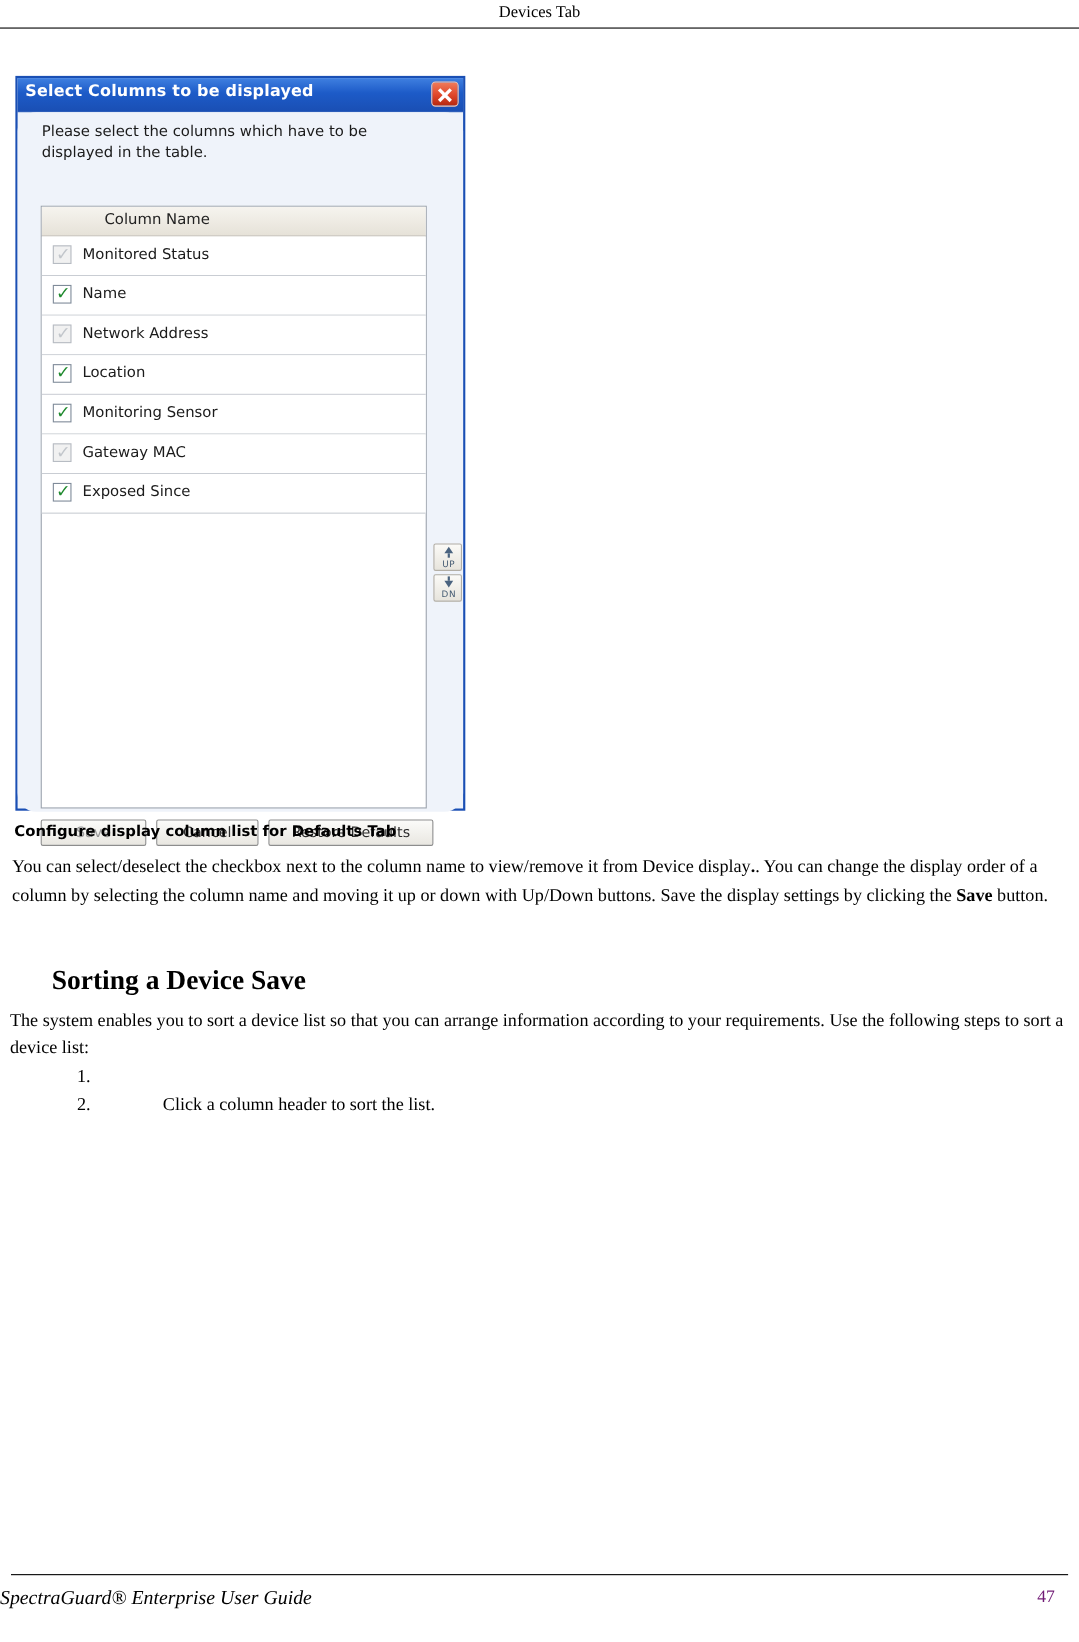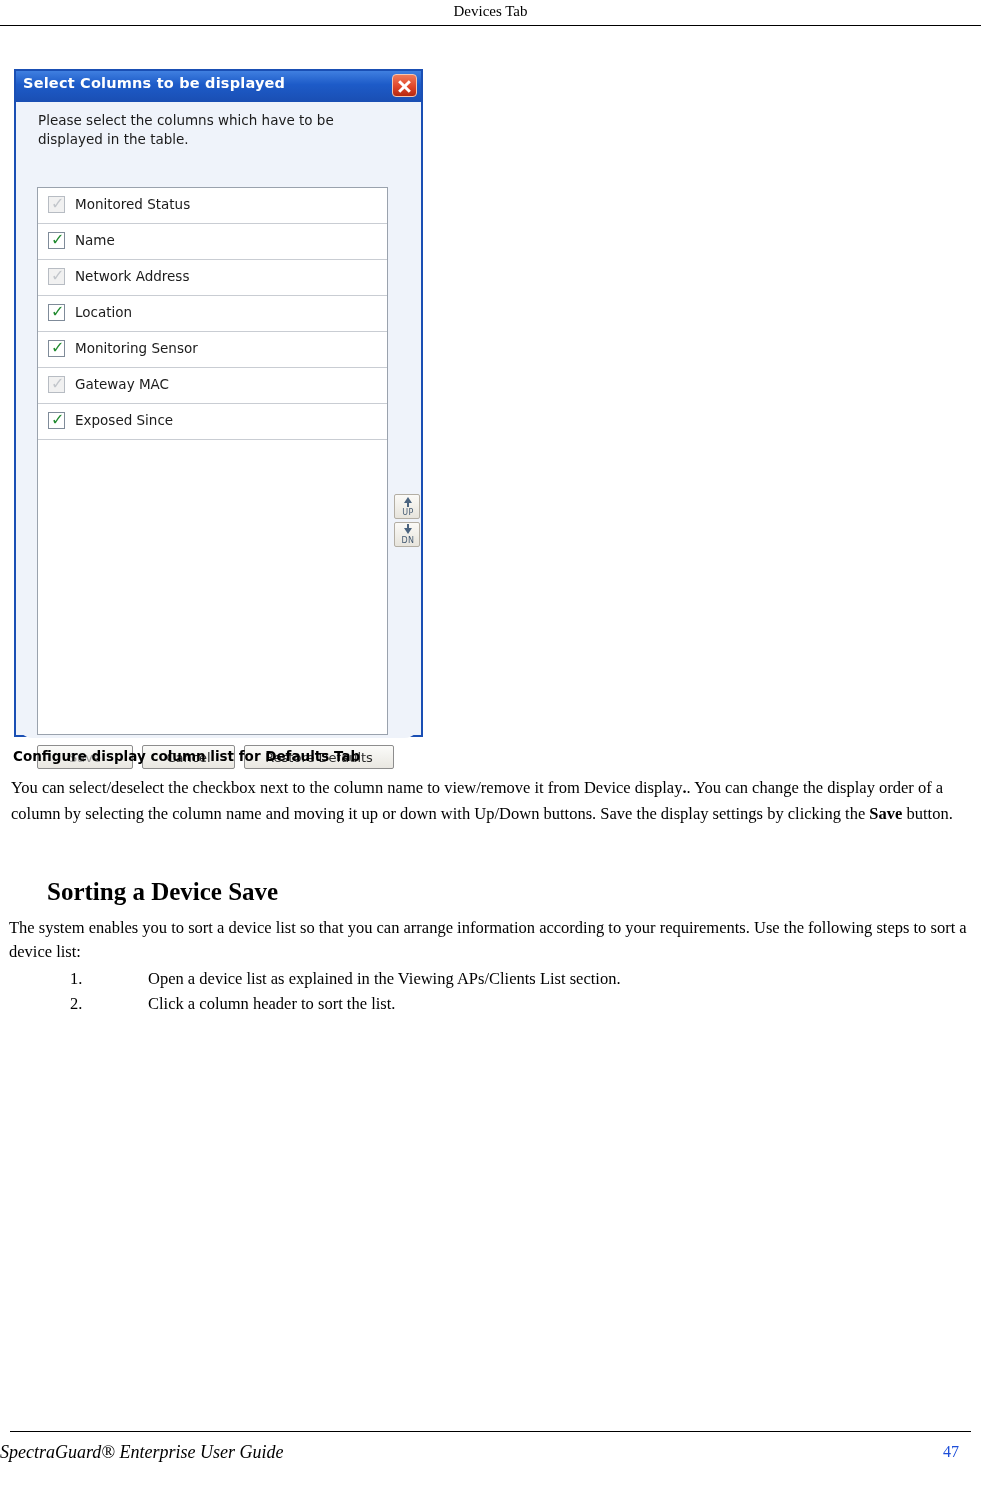--- a/index.html
+++ b/index.html
@@ -338,21 +338,21 @@
     font-style: italic;
     font-size: 18px;
     color: #000;
   }
   .footer-page {
     position: absolute;
     right: 22px;
     top: 1443px;
     font-family: "Liberation Serif", serif;
     font-size: 16px;
-    color: #1d4ed8;
+    color: #701a75;
   }
 </style>
 </head>
 <body>
 
 <div class="page">
 
   <div class="header">
     <div class="header-title">Devices Tab</div>
     <div class="header-rule"></div>
@@ -360,20 +360,23 @@
 
   <div class="dialog">
     <div class="dialog-titlebar">
       <div class="dialog-title">Select Columns to be displayed</div>
       <div class="dialog-close"></div>
     </div>
     <div class="dialog-body">
       <div class="dialog-instruction">Please select the columns which have to be displayed in the table.</div>
 
       <div class="col-table">
+        <div class="col-header">
+          <div class="col-header-label">Column Name</div>
+        </div>
 
         <div class="col-row">
           <div class="cb disabled">
               <span class="tick">✓</span>
             </div>
           <div class="label">Monitored Status</div>
         </div>
         <div class="col-row">
           <div class="cb">
               <span class="tick">✓</span>
@@ -435,21 +438,20 @@
 
   <div class="para1"><span> You can select/deselect the checkbox next to the column name to view/remove it from Device display</span><b>.</b><span>. You can change the display order of a column by selecting the column name and moving it up or down with Up/Down buttons. Save the display settings by clicking the </span><b>Save</b><span> button.</span></div>
 
   <div class="heading">Sorting a Device Save</div>
 
   <div class="para2">The system enables you to sort a device list so that you can arrange information according to your requirements. Use the following steps to sort a device list:</div>
 
   <div class="steps">
     <div class="step-row">
       <span class="step-num">1.</span>
-      <span class="step-txt">Open a device list as explained in the Viewing APs/Clients List section.</span>
     </div>
     <div class="step-row">
       <span class="step-num">2.</span>
       <span class="step-txt">Click a column header to sort the list.</span>
     </div>
   </div>
 
   <div class="footer-rule"></div>
   <div class="footer-title">SpectraGuard®  Enterprise User Guide</div>
   <div class="footer-page">47</div>

